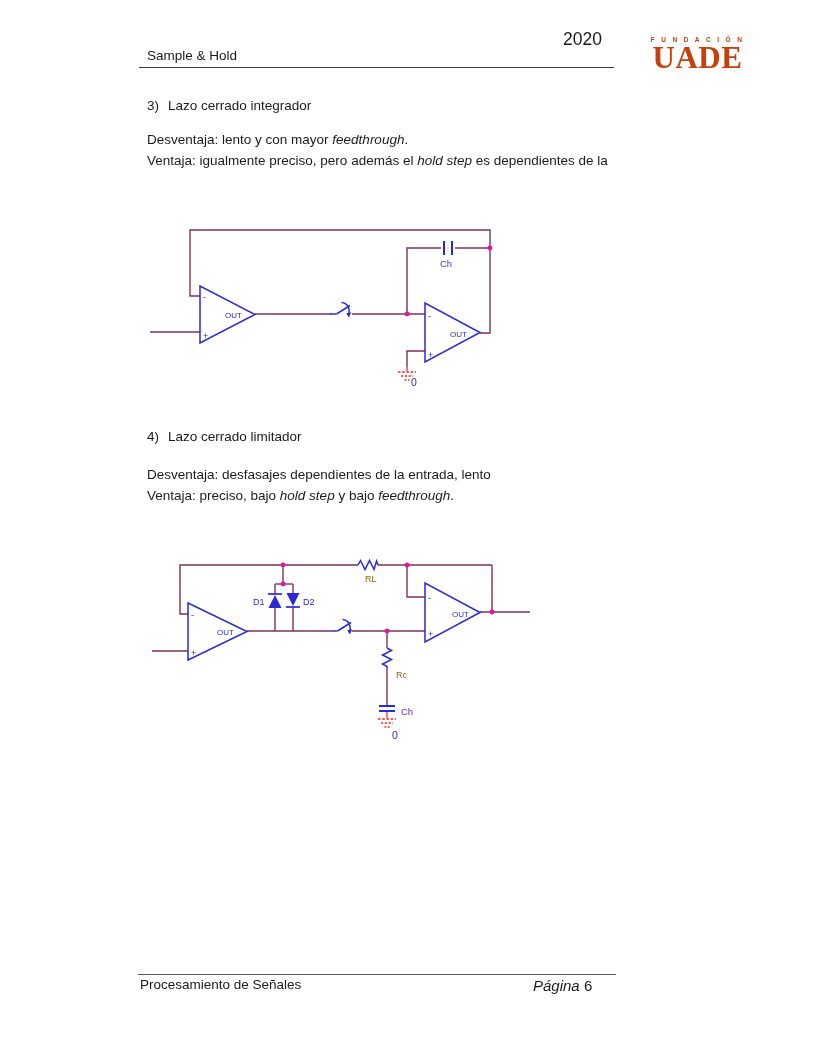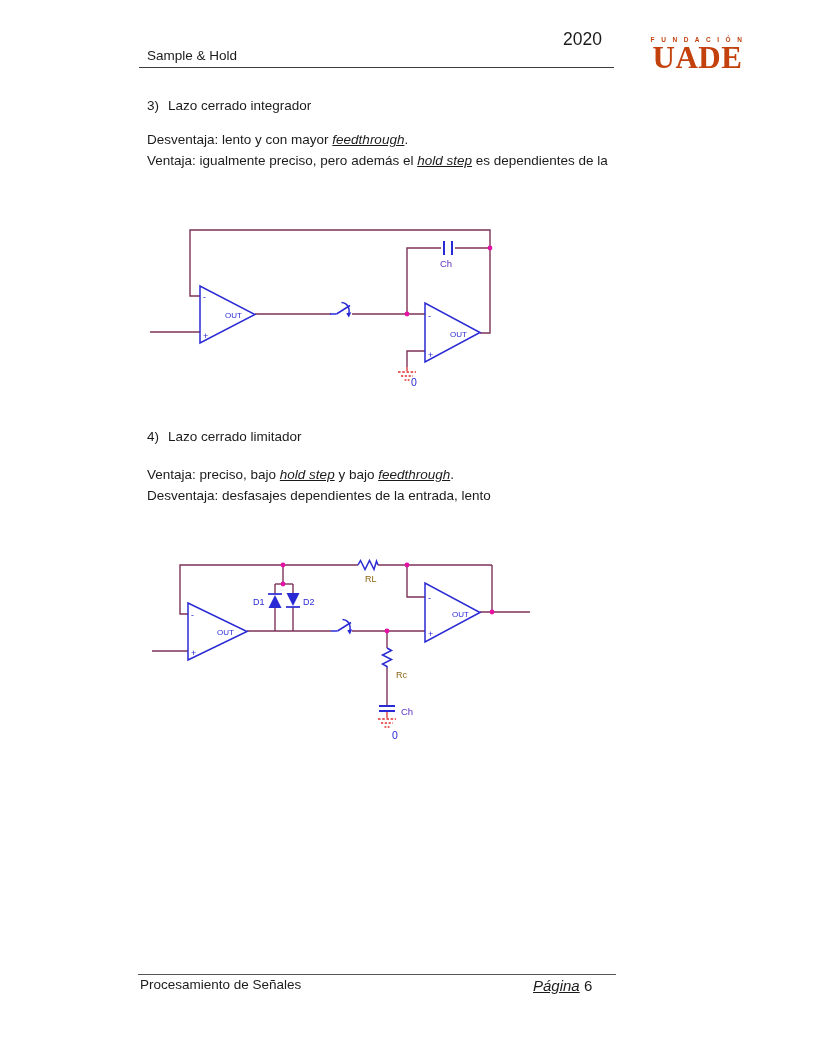--- a/index.html
+++ b/index.html
@@ -14,21 +14,21 @@
   .hdr-line{left:139px;top:67px;width:475px;height:1px;background:#3c3c3c;}
   .logo{left:621px;top:36px;width:97px;text-align:center;color:#c2410c;margin-left:28px;}
   .logo-top{font-size:6.5px;font-weight:bold;letter-spacing:2.4px;white-space:nowrap;}
   .logo-main{font-family:"Liberation Serif",serif;font-weight:bold;font-size:31px;
              line-height:0.9;letter-spacing:0.5px;transform:scaleY(1.05);}
   
   .sec-head{font-size:13.5px;white-space:nowrap;}
   .sec-num{display:inline-block;}
   .sec-title{text-underline-offset:3px;margin-left:9px;}
   .para{font-size:13.5px;line-height:20.6px;white-space:nowrap;}
-  .it{font-style:italic;text-decoration:underline;}
+  .it{font-style:italic;}
   
   .footer-line{left:138px;top:974px;width:478px;height:1px;background:#555;}
   .footer-left{left:140px;top:977px;font-size:13.5px;}
   .footer-right{left:533px;top:977px;font-size:15px;}
   svg{display:block;}
   svg text{font-family:"Liberation Sans",sans-serif;}
 </style>
 </head>
 <body>
 
@@ -92,22 +92,22 @@
   <text x="428" y="358" font-size="9" fill="#2a2ad4">+</text>
   <text x="450" y="337" font-size="8" fill="#2a2ad4">OUT</text>
   <text x="440" y="267" font-size="9.5" fill="#5f2fc0">Ch</text>
   <text x="411" y="386" font-size="10.5" fill="#2a2ad4">0</text>
 </svg>
 
 <div class="abs sec-head" style="left:147px;top:429px;">
   <span class="sec-num">4)</span><span class="sec-title">Lazo cerrado limitador</span>
 </div>
 <div class="abs para" style="left:147px;top:465px;">
+  <div>Desventaja: desfasajes dependientes de la entrada, lento</div>
   <div><span>Ventaja: preciso, bajo </span><span class="it">hold step</span><span> y bajo </span><span class="it">feedthrough</span><span>.</span></div>
-  <div>Desventaja: desfasajes dependientes de la entrada, lento</div>
 </div>
 
 <svg class="abs" style="left:140px;top:550px;" width="400" height="200" viewBox="140 550 400 200">
 
   <g stroke="#7c3258" stroke-width="1.4" fill="none">
     <polyline points="188,614 180,614 180,565 358,565"></polyline>
     <line x1="378" y1="565" x2="492" y2="565"></line>
     <polyline points="492,565 492,612 480,612"></polyline>
     <line x1="492" y1="612" x2="530" y2="612"></line>
     <line x1="152" y1="651" x2="188" y2="651"></line>

